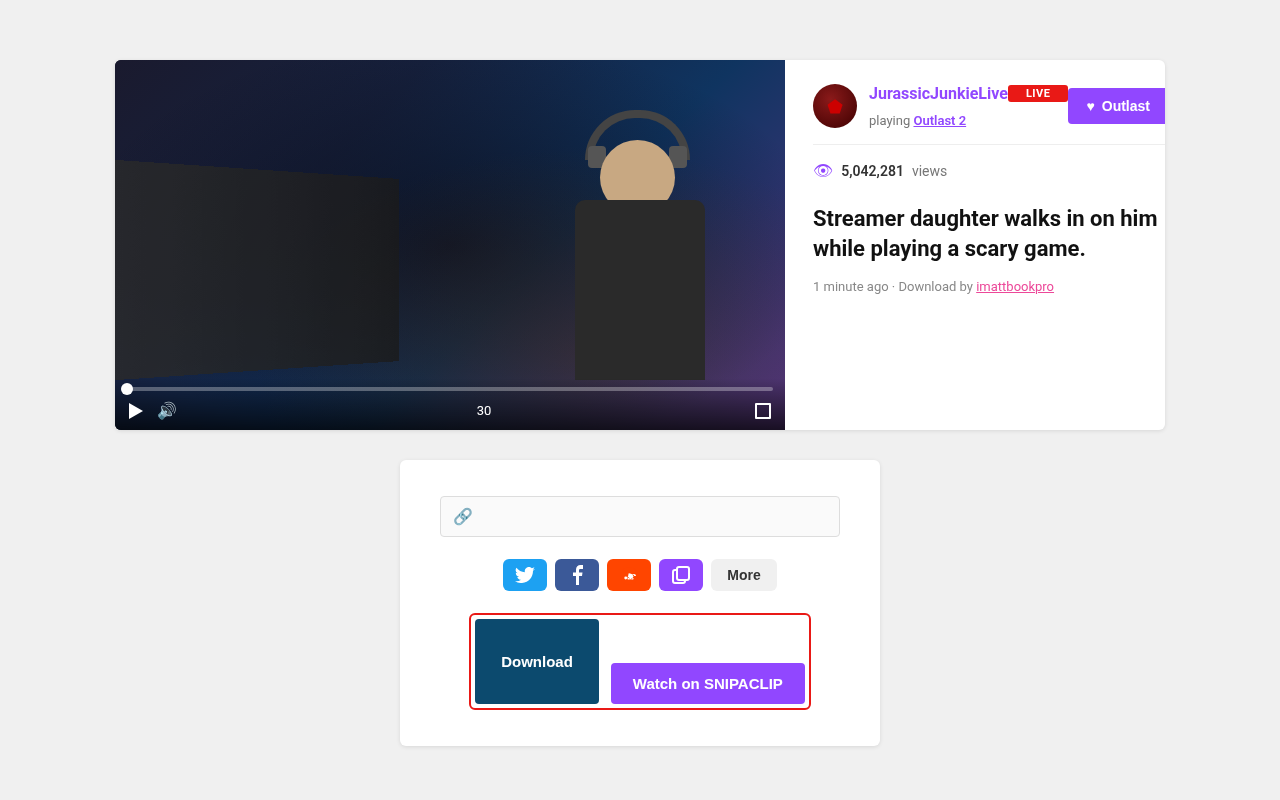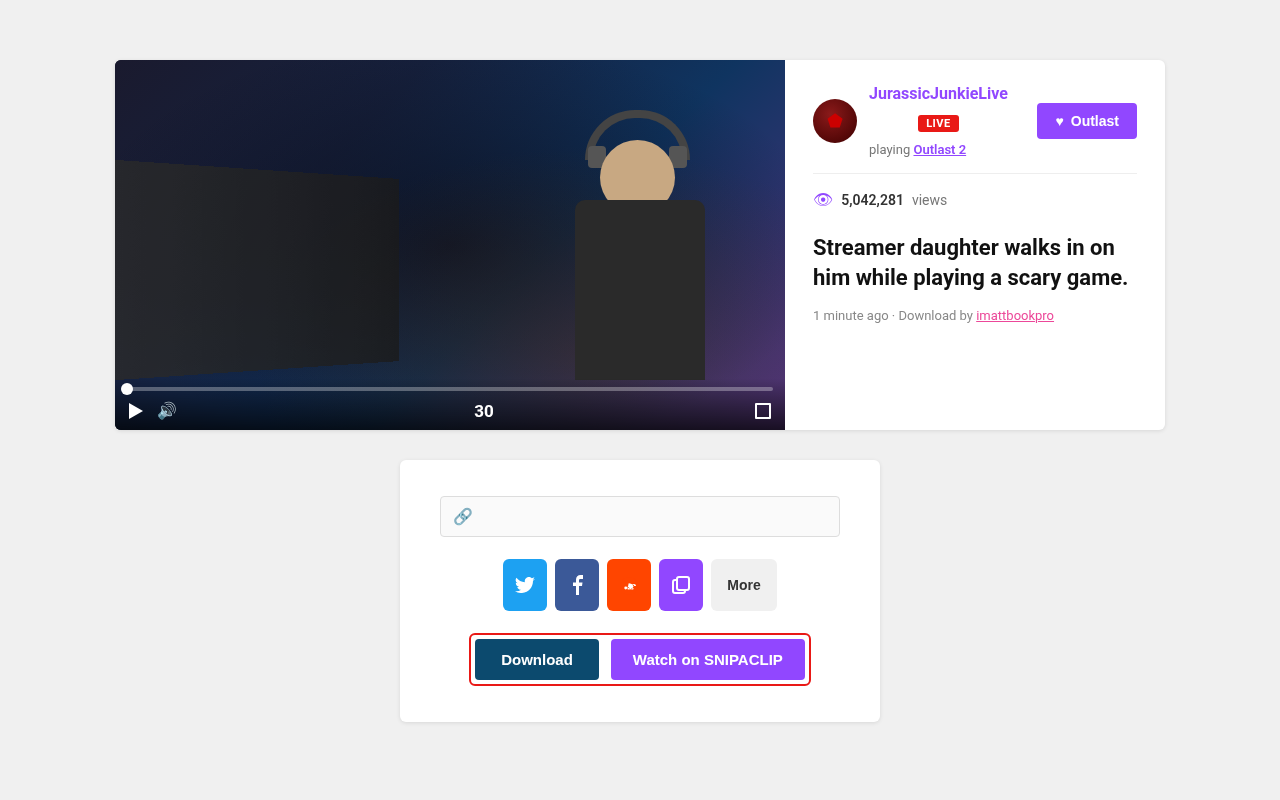--- a/index.html
+++ b/index.html
@@ -189,22 +189,22 @@
       display: inline-block;
     }
 
     .volume-icon {
       color: #fff;
       font-size: 16px;
     }
 
     .time-label {
       color: #fff;
-      font-size: 17px;
-      font-weight: 700;
+      font-size: 13px;
+      font-weight: 400;
       margin-left: 36px;
     }
 
     .fullscreen-icon {
       width: 16px;
       height: 16px;
       border: 2px solid #fff;
       border-radius: 1px;
       position: relative;
     }
@@ -238,37 +238,36 @@
       flex-shrink: 0;
       display: flex;
       align-items: center;
       justify-content: center;
       font-size: 20px;
     }
 
     .streamer-name-row {
       display: flex;
       align-items: center;
-      gap: 12px;
-      flex-direction: column;
+      gap: 0;
     }
 
     .streamer-name {
       color: #9147ff;
       font-size: 16px;
       font-weight: 700;
       text-decoration: none;
     }
 
     .live-badge {
       background: #e91916;
       color: #fff;
       font-size: 11px;
       font-weight: 700;
-      padding: 2px 8px;
+      padding: 2px 18px;
       border-radius: 3px;
       letter-spacing: 0.5px;
     }
 
     .playing-text {
       font-size: 13px;
       color: #777;
       margin-top: 10px;
     }
 
@@ -376,21 +375,21 @@
     }
 
     .social-buttons-row {
       display: flex;
       align-items: center;
       gap: 8px;
     }
 
     .social-btn {
       width: 44px;
-      height: 52px;
+      height: 32px;
       border-radius: 6px;
       border: none;
       cursor: pointer;
       display: flex;
       align-items: center;
       justify-content: center;
       font-size: 18px;
       font-weight: 700;
     }
 
@@ -422,20 +421,21 @@
 
     .watch-btn {
       background: #9147ff;
       color: #fff;
       border: none;
       border-radius: 4px;
       padding: 12px 22px;
       font-size: 15px;
       font-weight: 700;
       cursor: pointer;
+      margin-top: 44px;
     }
   </style>
 </head>
 <body>
 
 <div class="page-wrapper">
 
   <div class="top-card">
 
     <div class="video-player">

